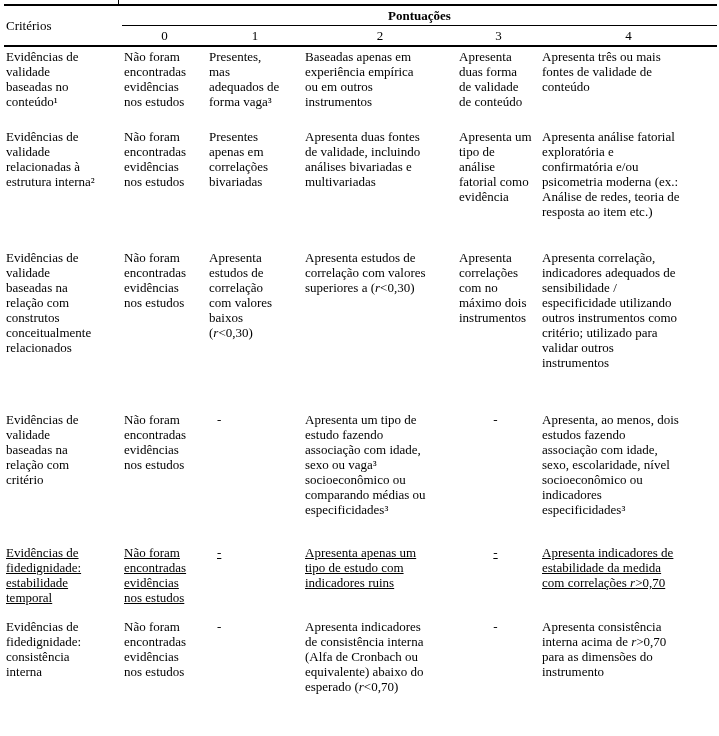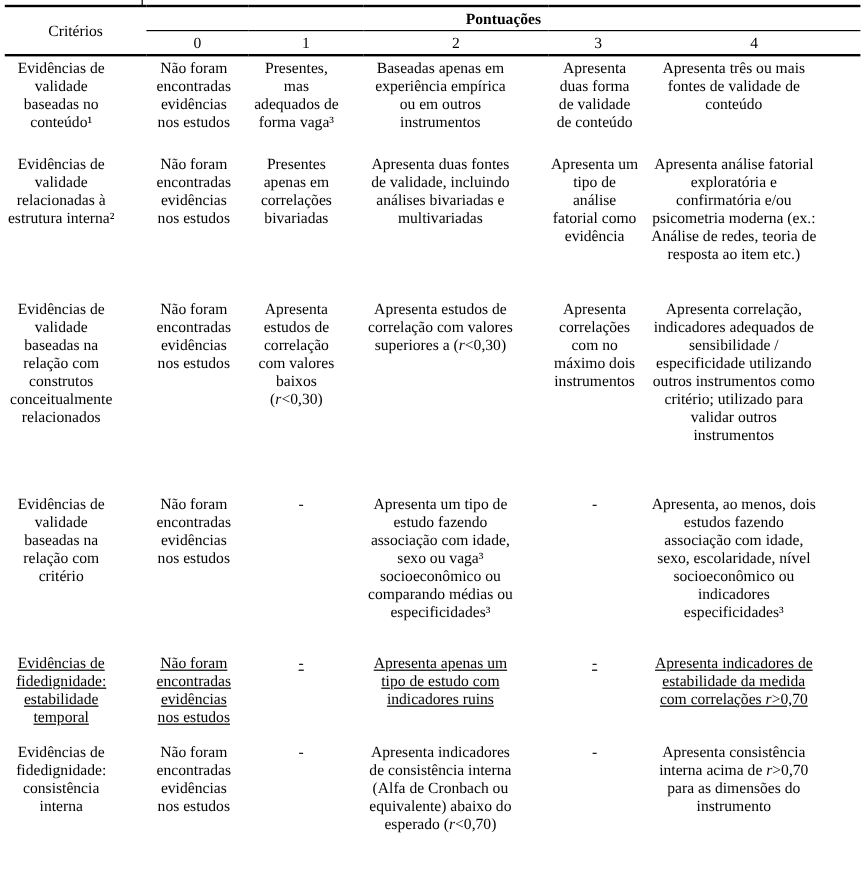--- a/index.html
+++ b/index.html
@@ -34,21 +34,21 @@
   }
   col.c-crit  { width: 118px; }
   col.c-s0    { width: 85px;  }
   col.c-s1    { width: 96px;  }
   col.c-s2    { width: 154px; }
   col.c-s3    { width: 83px;  }
   col.c-s4    { width: 177px; }
 
   th, td {
     font-weight: normal;
-    text-align: center;
+    text-align: left;
     vertical-align: top;
     padding: 2px 8px 12px 2px;
   }
   thead th { padding: 1px 2px; line-height: 17px; }
   th.criteria-th {
     vertical-align: middle;
     border-bottom: 2px solid #000;
     padding-left: 2px;
   }
   th.scores-th {

